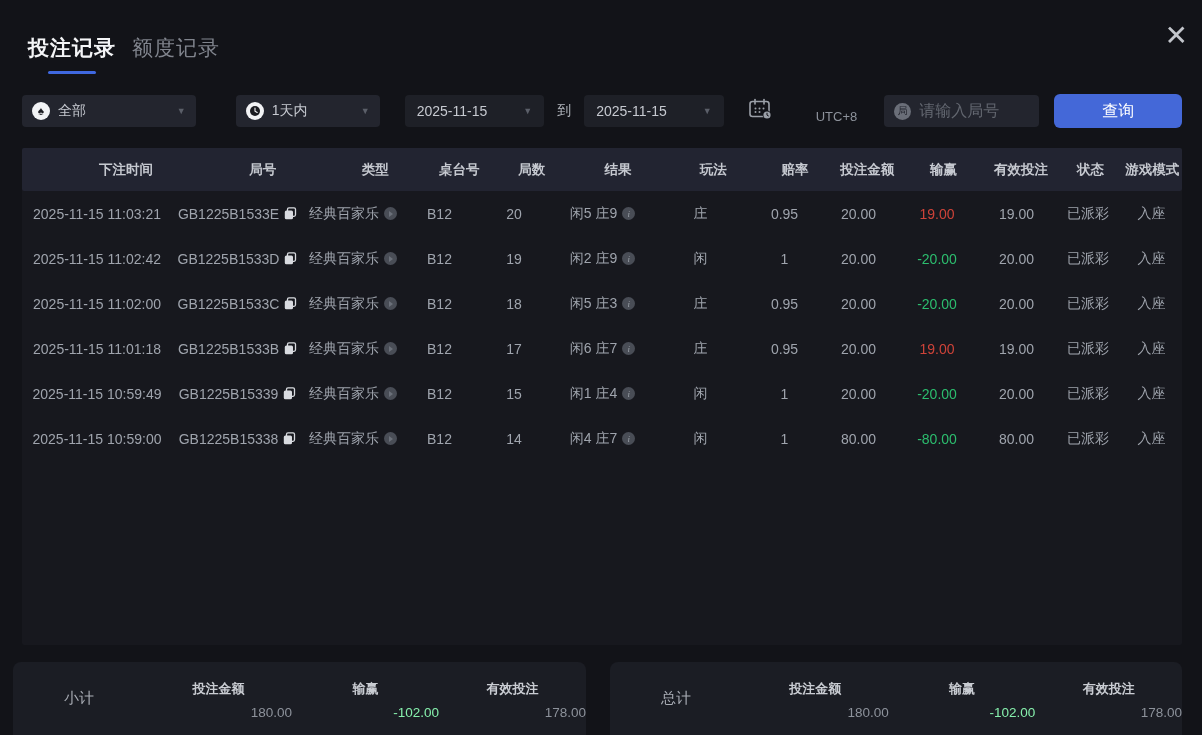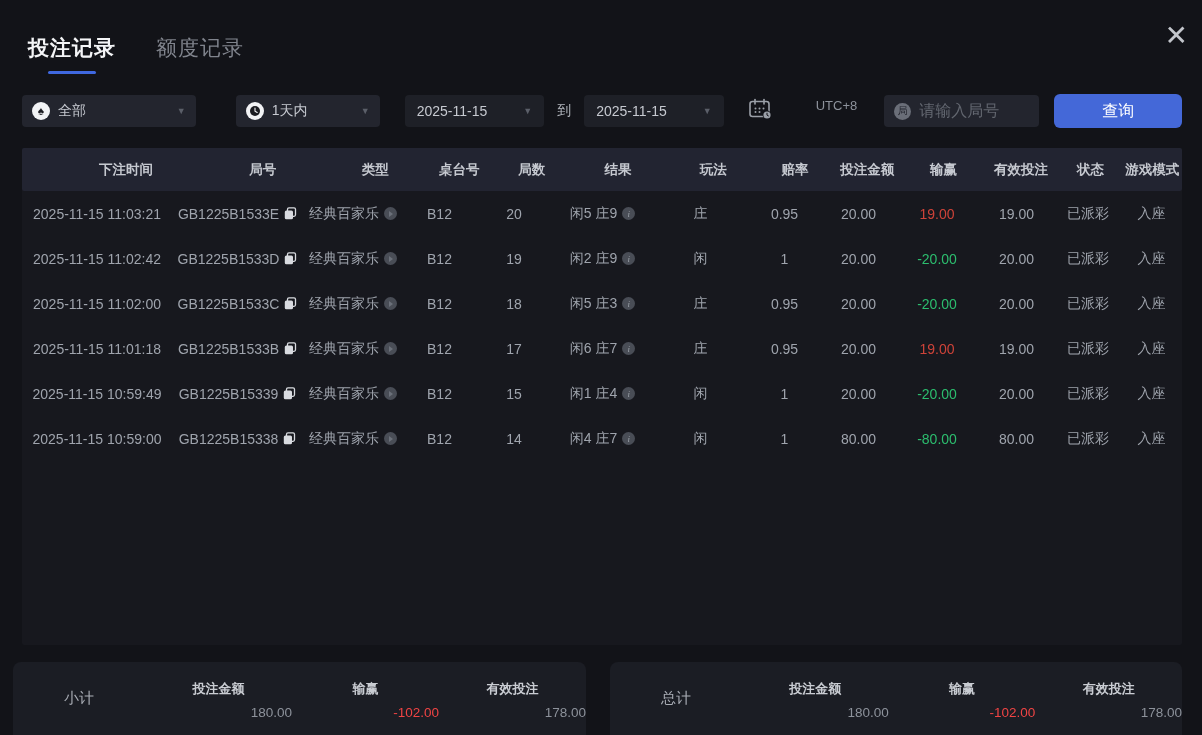--- a/index.html
+++ b/index.html
@@ -4,42 +4,42 @@
 <style>
   * { margin:0; padding:0; box-sizing:border-box; }
   html,body { width:1202px; height:735px; overflow:hidden; }
   body {
     background:#121318;
     font-family:"Liberation Sans","DejaVu Sans",sans-serif;
     color:#9fa4ad;
     position:relative;
   }
   
-  .tabs { position:absolute; top:34px; left:28px; display:flex; gap:40px; align-items:flex-end; }
+  .tabs { position:absolute; top:34px; left:28px; display:flex; gap:16px; align-items:flex-end; }
   .tab { cursor:pointer; }
   .tab .tab-label { font-size:21px; color:#80848d; letter-spacing:1px; }
   .tab.active .tab-label { color:#f4f5f7; font-weight:bold; }
   .tab .underline { height:3px; border-radius:2px; background:transparent; margin-top:9px; width:48px; margin-left:auto; margin-right:auto; }
   .tab.active .underline { background:#3f68e0; }
   .close-btn { position:absolute; top:22px; right:14px; font-size:28px; color:#c3c6cc; cursor:pointer; line-height:1; font-weight:300; }
 
   
   .filterbar { position:absolute; top:95px; left:22px; width:1160px; height:32px; display:flex; align-items:center; }
   .ctrl { height:32px; border-radius:4px; display:flex; align-items:center; font-size:14px; color:#c6c9d0; }
   .dd { background:#23252e; padding:0 10px; justify-content:flex-start; position:relative; }
   .dd .caret, .datebox .caret { margin-left:auto; font-size:9px; color:#5b5f69; }
   .dd-gametype { width:185px; }
   .dd-timerange { width:153px; margin-left:40px; }
   .datebox { background:#1e2027; width:148px; padding:0 12px; }
   .datebox:first-of-type { margin-left:0; }
   .date-from { margin-left:25px; }
   .to-label { margin:0 13px; color:#b3b7be; font-size:14px; }
   .white-disc { width:18px; height:18px; border-radius:50%; background:#f2f3f5; display:flex; align-items:center; justify-content:center; margin-right:8px; flex:0 0 18px; }
   .spade-glyph { color:#1b1c21; font-size:12px; line-height:1; }
-  .tz-group { display:flex; align-items:flex-start; margin-left:24px;gap:36px; }
+  .tz-group { display:flex; align-items:flex-end; margin-left:24px;gap:36px; }
   .tz-label { color:#8d929b; font-size:13px; margin-left:8px; }
   .searchbox { background:#23252e; width:165px; margin-left:27px; padding:0 10px; }
   .search-disc { width:17px; height:17px; border-radius:50%; background:#6a6e78; color:#23252e; font-size:10px; display:flex; align-items:center; justify-content:center; margin-right:8px; flex:0 0 17px; }
   .searchbox input { background:transparent; border:none; outline:none; color:#fde047; font-size:16px; width:110px; font-family:Liberation Serif, serif; }
   .searchbox input::placeholder { color:#62666f; }
   .query-btn { margin-left:15px; width:137px; height:34px; background:#4468d8; border:none; border-radius:6px; color:#ffffff; font-size:16px; cursor:pointer; font-family:inherit; }
 
   
   .table-wrap { position:absolute; top:148px; left:22px; width:1160px; height:497px; background:#17181e; border-radius:2px; }
   .thead { display:flex; height:43px; align-items:center; background:#222431; border-radius:2px; font-size:13.5px; font-weight:bold; color:#c6c9d0;padding-left:31px; }
@@ -56,21 +56,21 @@
   .copy-icon { cursor:pointer; display:inline-flex; }
 
   
   .summary-panel { position:absolute; top:662px; height:73px; background:#1b1d24; border-radius:8px 8px 0 0; display:flex; align-items:center; }
   .summary-left { left:13px; width:573px; }
   .summary-right { left:610px; width:572px; }
   .sum-title { flex:0 0 132px; text-align:center; color:#a9adb5; font-size:15px; }
   .sum-item { flex:1; text-align:center; padding-top:2px; }
   .sum-item .lab { color:#c9ccd2; font-size:13px; font-weight:bold; margin-bottom:7px; }
   .sum-item .val { color:#8d929b; font-size:13.5px;text-align:right; }
-  .sum-item .val.green { color:#ef4444; }
+  .sum-item .val.green { color:#86efac; }
 </style>
 </head>
 <body>
 
 <div class="tabs">
   <div class="tab active">
     <div class="tab-label">投注记录</div>
     <div class="underline"></div>
   </div>
   <div class="tab">

